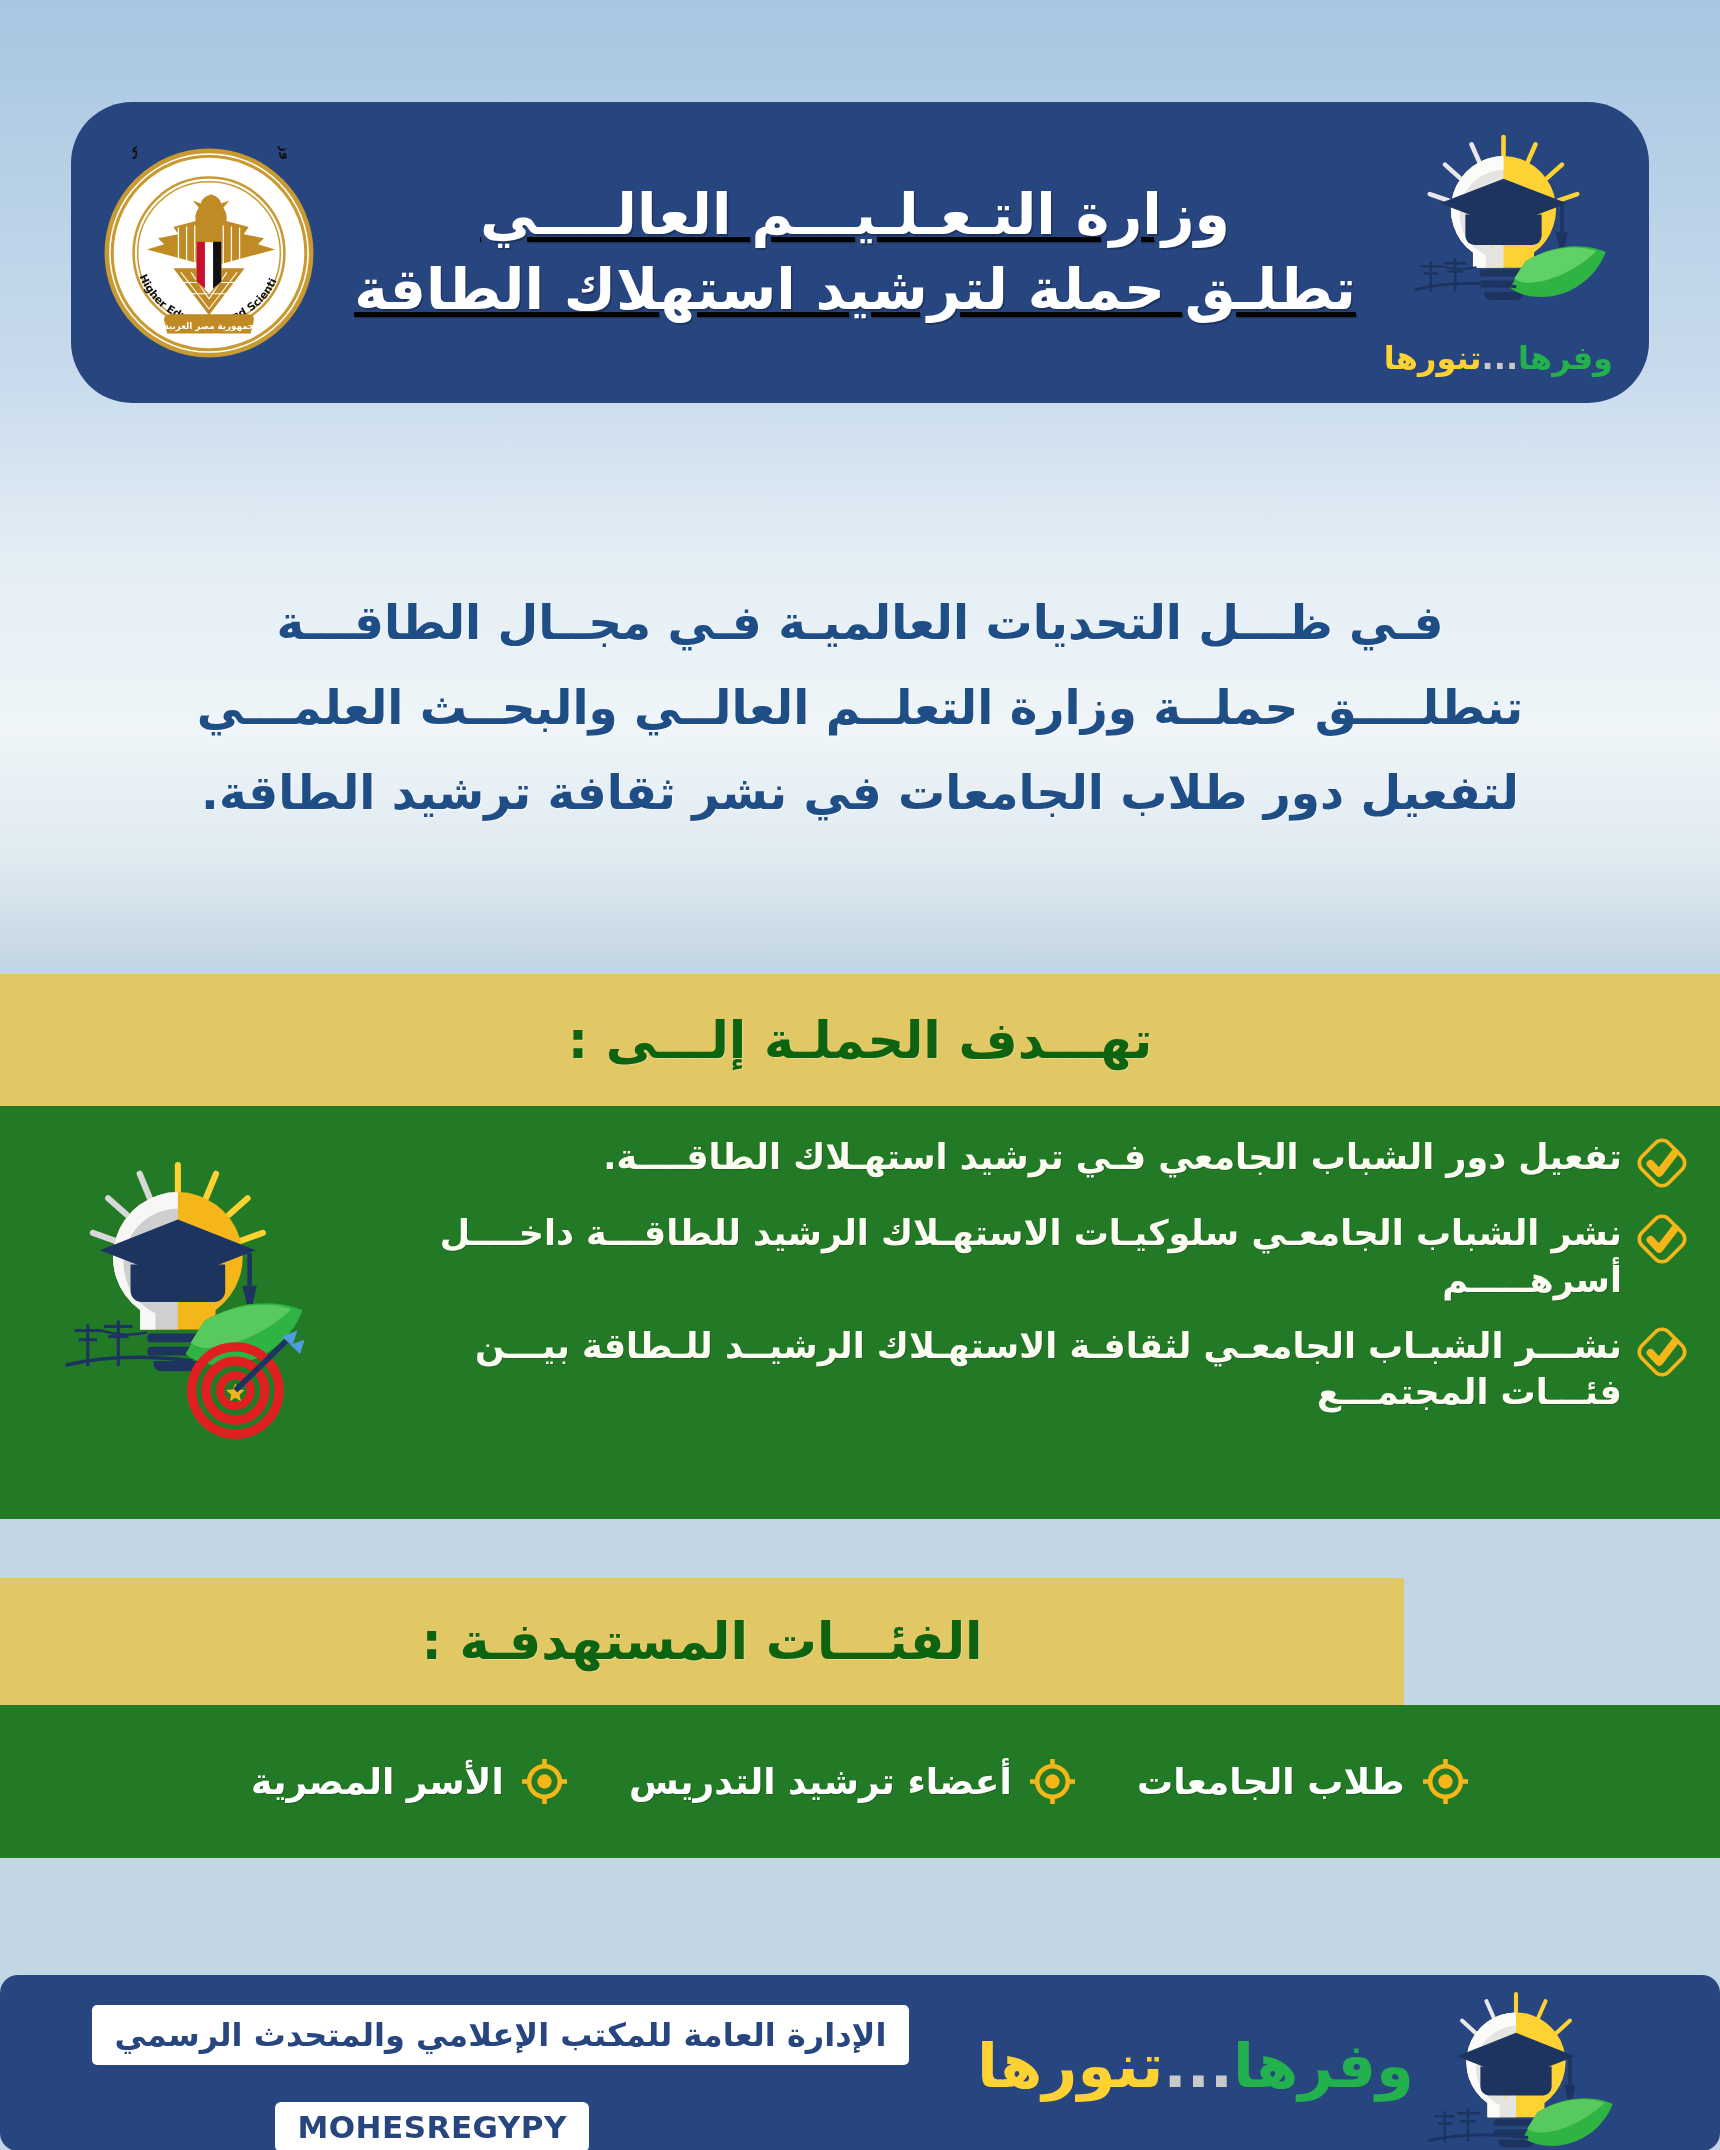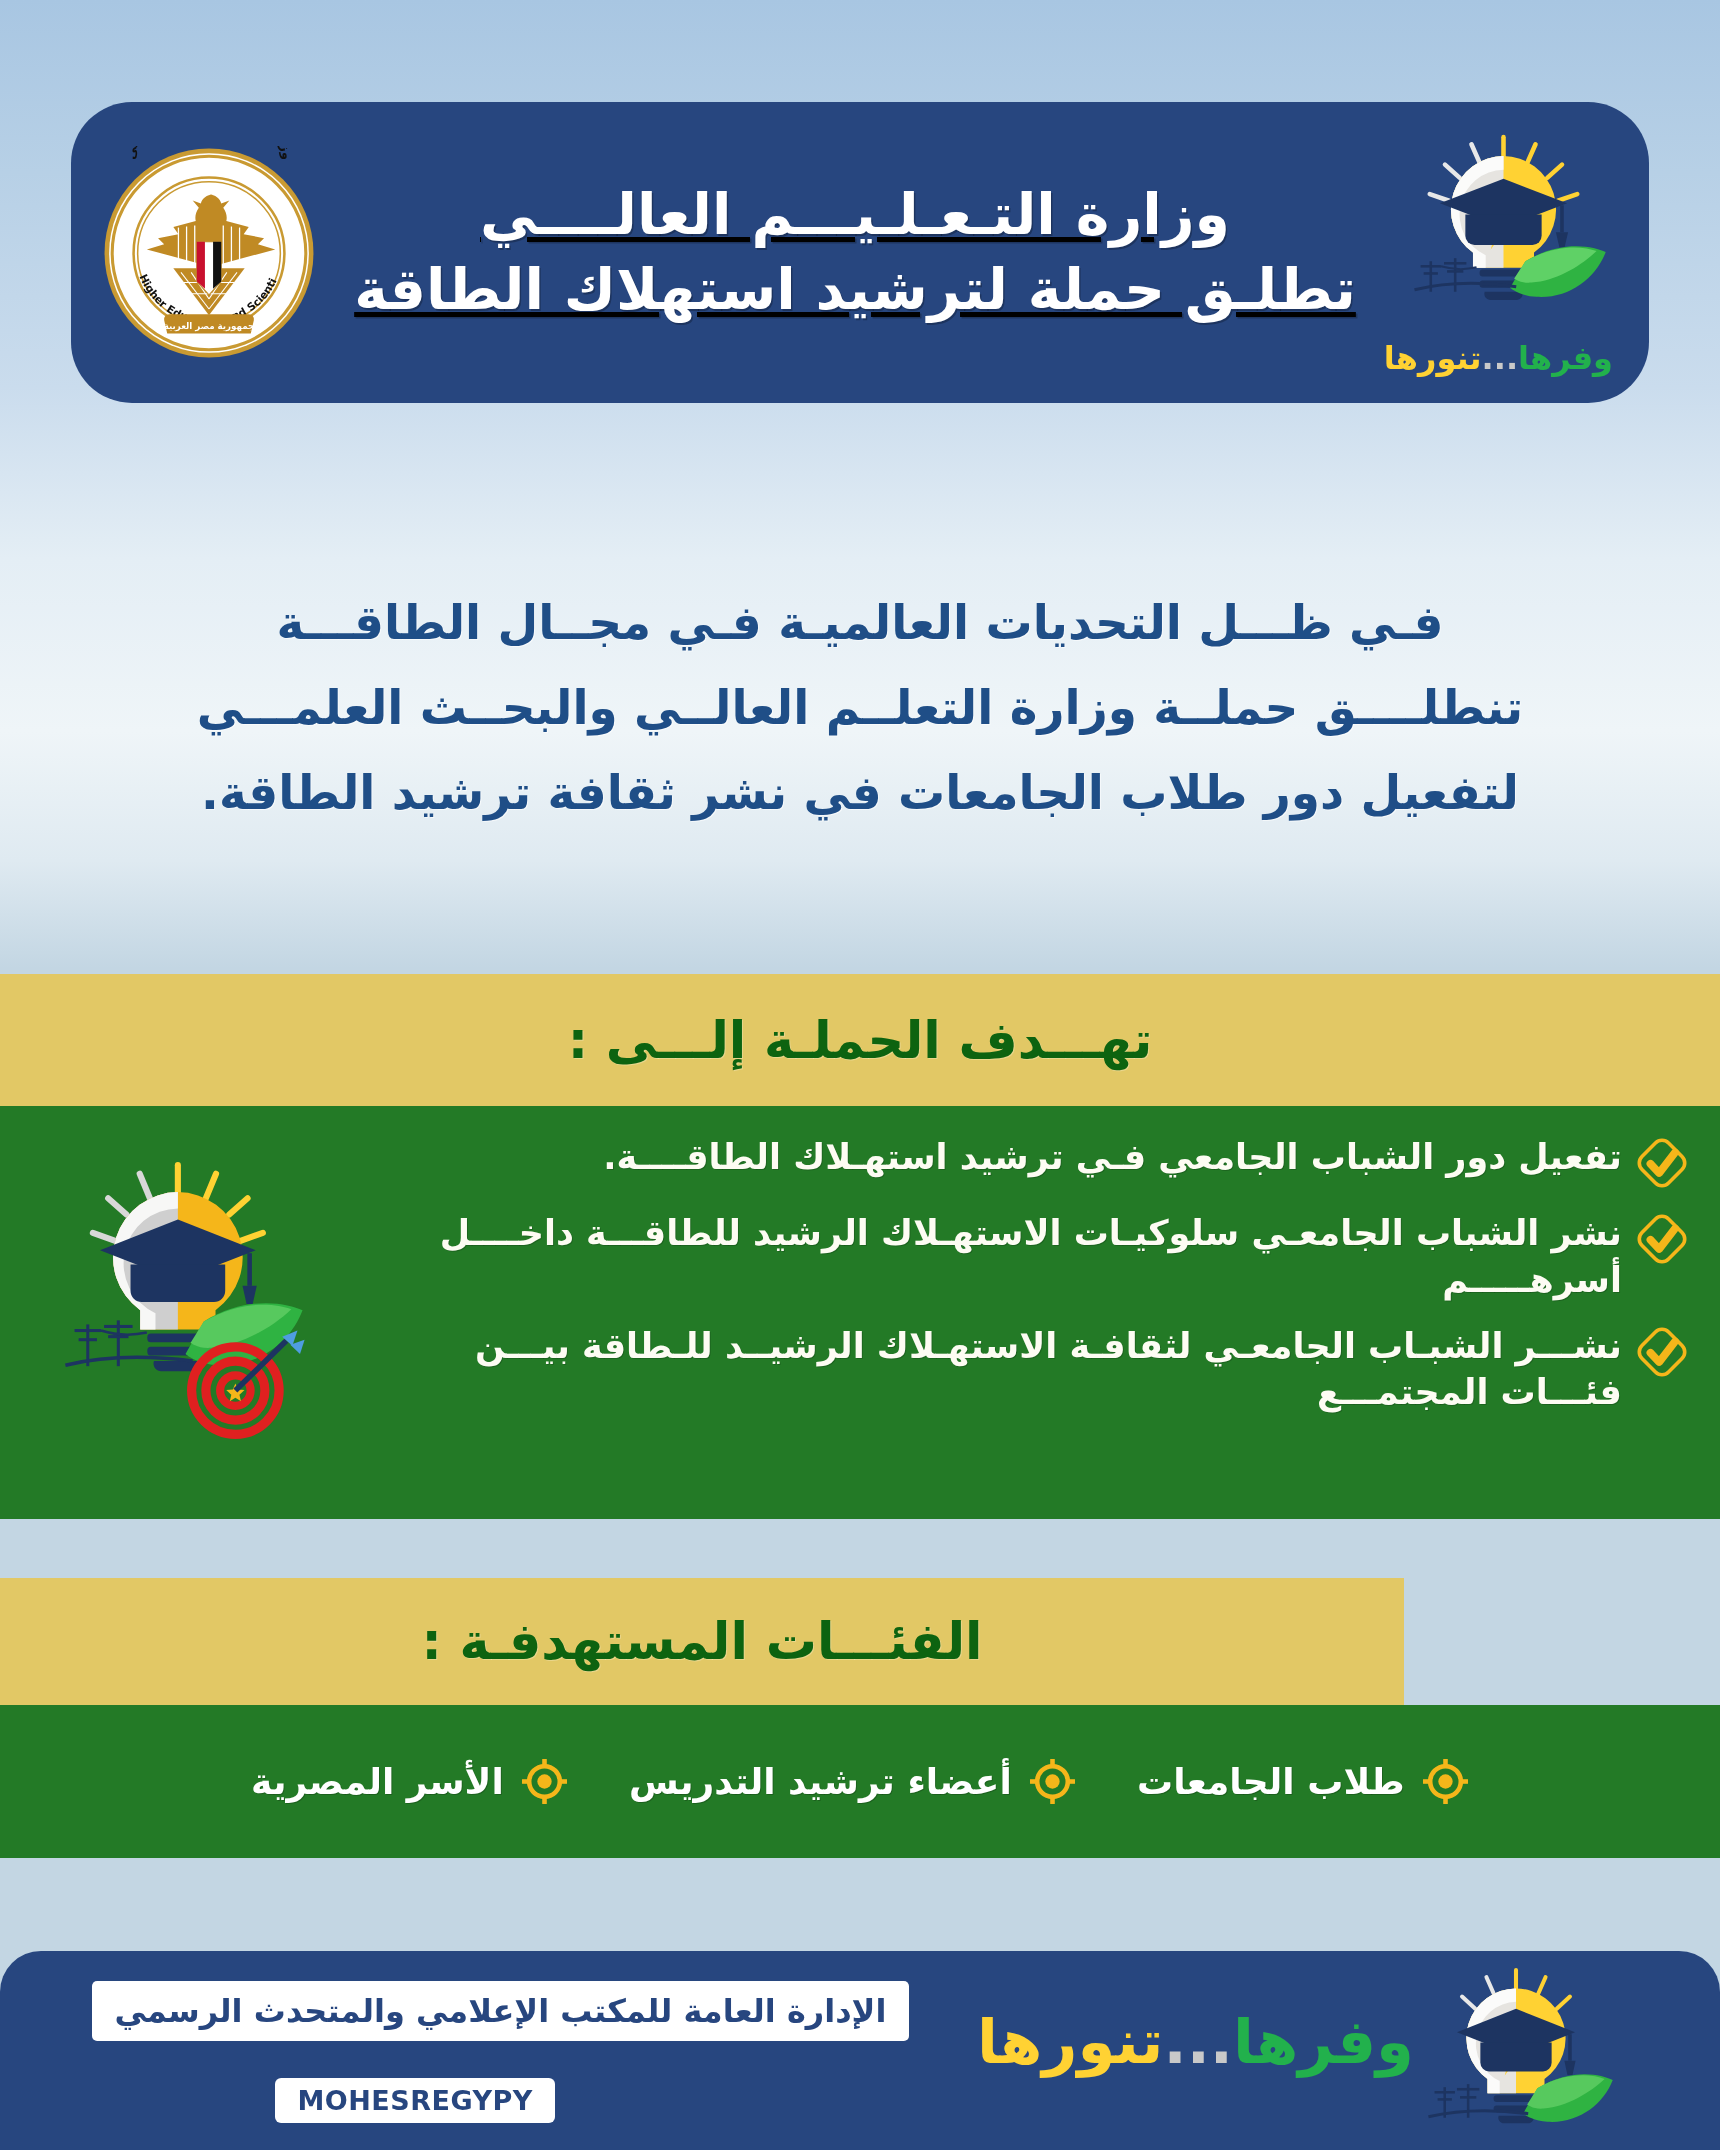--- a/index.html
+++ b/index.html
@@ -103,36 +103,36 @@
   }
   .group-item{ display:flex; align-items:center; gap:17.3px; }
   .group-label{
     color:#ffffff; font-size:36px; font-weight:bold;
     text-shadow:1px 1px 0 rgba(0,0,0,.2); white-space:nowrap;
   }
   .target-icon{ width:47px; height:47px; flex:0 0 47px; }
 
   
   .footer{
-    position:absolute; left:0; bottom:0; width:1720px; height:200px;
-    background:#27467f; border-top-left-radius:41px; border-top-right-radius:41px;
+    position:absolute; left:0; bottom:0; width:1720px; height:176px;
+    background:#27467f; border-top-left-radius:41px; border-top-right-radius:41px;border-radius:18px;
   }
   .footer-box{
     position:absolute; left:92px; top:30px; background:#ffffff;
     border-radius:5.1px; padding:11.2px 22.4px;
   }
   .footer-box span{
     color:#27467f; font-size:32px; font-weight:bold; white-space:nowrap;
   }
   .footer-badge{
     position:absolute; left:275px; top:127px; background:#ffffff;
     border-radius:6.1px; padding:7.1px 22.4px;
   }
   .footer-badge span{
-    color:#27467f; font-size:27px; font-weight:bold; letter-spacing:0.5px;
+    color:#27467f; font-size:31px; font-weight:bold; letter-spacing:0.5px;
   }
   .footer-logo{ position:absolute; right:82px; top:9.2px; width:551px; height:163px; }
   .footer-tag{
     position:absolute; right:224px; top:51px; font-size:61px;
     font-weight:bold; white-space:nowrap; line-height:1;
   }
   .footer-mark{ position:absolute; right:15.3px; top:5.1px; width:214px; height:168px; }
 </style>
 </head>
 <body>

